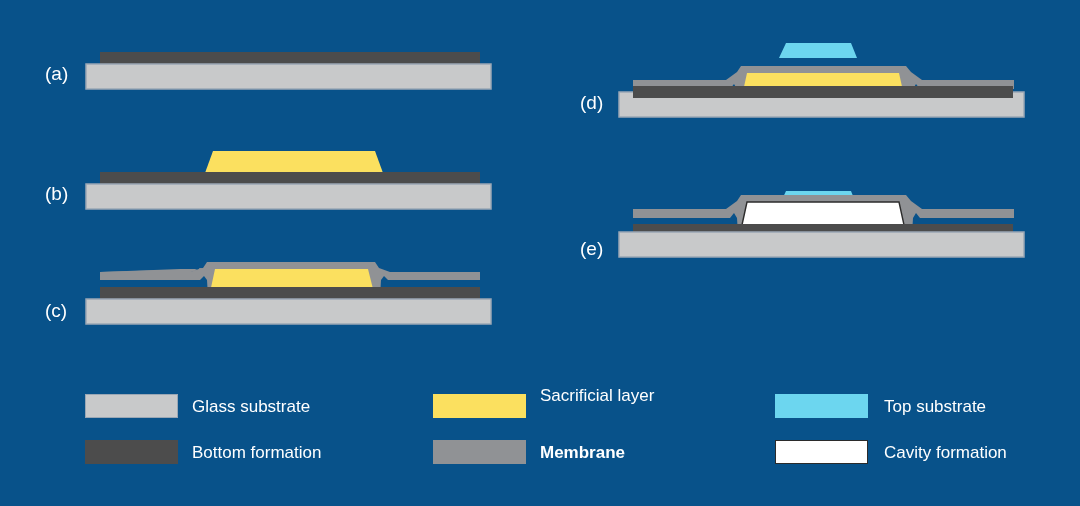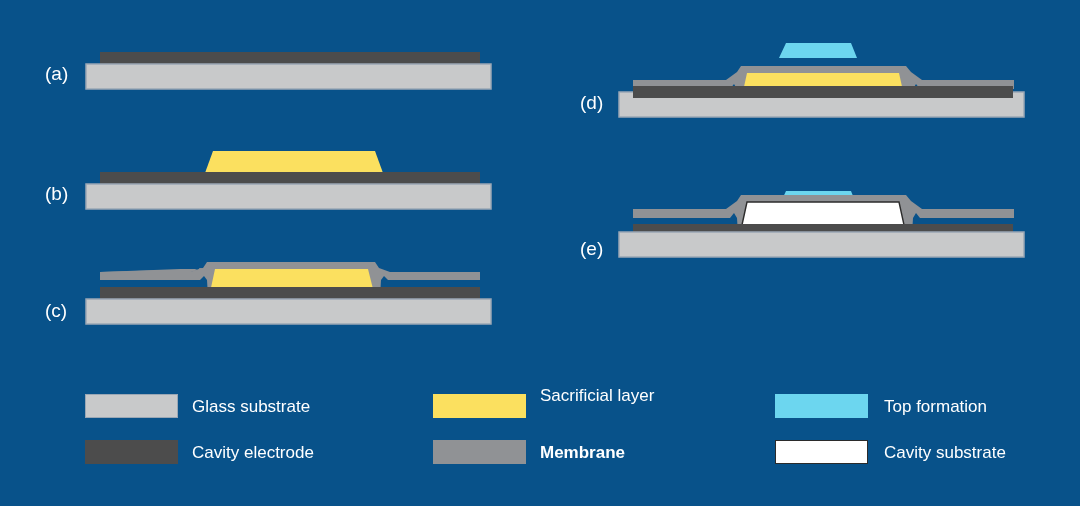--- a/index.html
+++ b/index.html
@@ -171,29 +171,29 @@
   <div class="panel-label" style="left:45px; top:300px;">(c)</div>
   <div class="panel-label" style="left:580px; top:92px;">(d)</div>
   <div class="panel-label" style="left:580px; top:238px;">(e)</div>
 
   <div>
 
     <div class="legend-swatch" style="left:85px; top:394px; width:93px; height:24px; background:#c8c9ca; border:1px solid #9aa7b5; box-sizing:border-box;"></div>
     <div class="legend-label" style="left:192px; top:397px;">Glass substrate</div>
 
     <div class="legend-swatch" style="left:85px; top:440px; width:93px; height:24px; background:#4c4c4c;"></div>
-    <div class="legend-label" style="left:192px; top:443px;">Cavity electrode</div>
+    <div class="legend-label" style="left:192px; top:443px;">Bottom formation</div>
 
     <div class="legend-swatch" style="left:433px; top:394px; width:93px; height:24px; background:#fbe05f;"></div>
     <div class="legend-label" style="left:540px; top:386px;">Sacrificial layer</div>
 
     <div class="legend-swatch" style="left:433px; top:440px; width:93px; height:24px; background:#909295;"></div>
     <div class="legend-label" style="left:540px; top:443px;font-weight:bold;">Membrane</div>
 
     <div class="legend-swatch" style="left:775px; top:394px; width:93px; height:24px; background:#6cd6ef;"></div>
-    <div class="legend-label" style="left:884px; top:397px;">Top formation</div>
+    <div class="legend-label" style="left:884px; top:397px;">Top substrate</div>
 
     <div class="legend-swatch" style="left:775px; top:440px; width:93px; height:24px; background:#ffffff; border:1.5px solid #2b2b2b; box-sizing:border-box;"></div>
-    <div class="legend-label" style="left:884px; top:443px;">Cavity substrate</div>
+    <div class="legend-label" style="left:884px; top:443px;">Cavity formation</div>
 
   </div>
 
 </div>
 
 </body></html>

